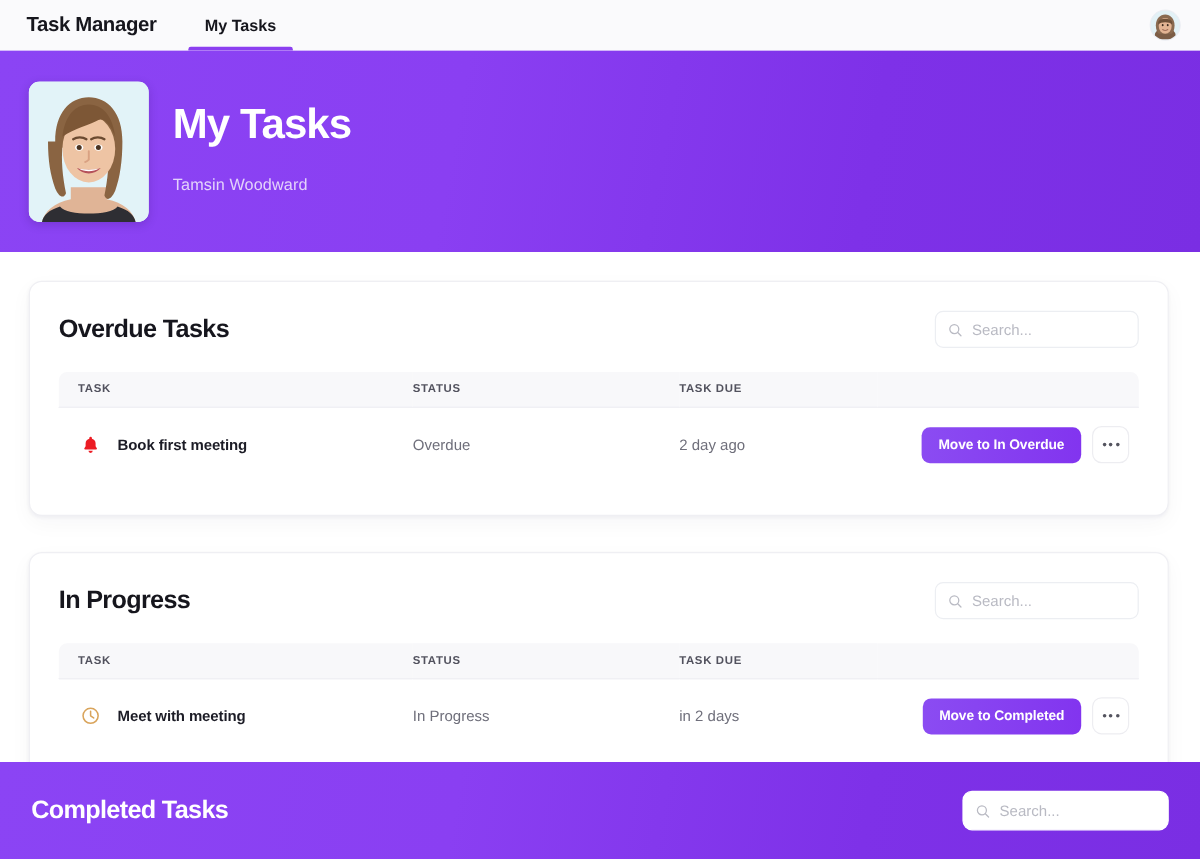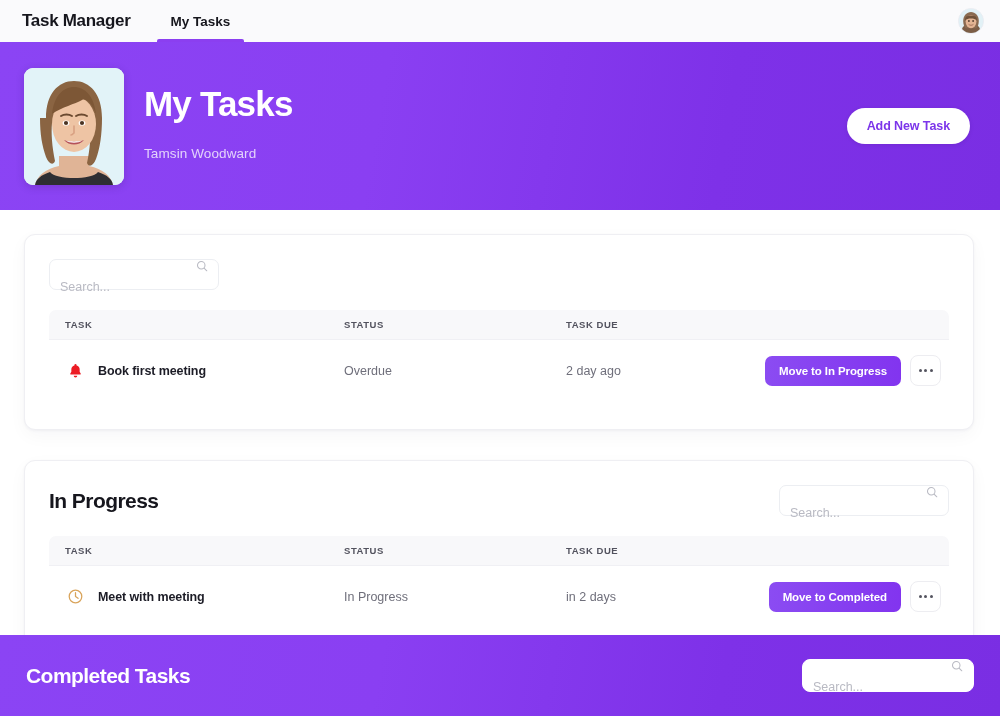--- a/index.html
+++ b/index.html
@@ -178,30 +178,29 @@
   .card-title {
     font-size: 21px;
     font-weight: bold;
     letter-spacing: -0.55px;
     color: #16161d;
   }
 
   
   .search {
     display: flex;
-    align-items: flex-end;
+    align-items: center;
     gap: 8px;
     width: 170px;
     height: 31px;
     border: 1px solid #eceef2;
     border-radius: 7px;
     padding: 0 10px;
     background: #ffffff;
     cursor: text;
-    flex-direction: column;
   }
   .search svg { flex-shrink: 0; }
   .search-input {
     border: none;
     outline: none;
     font-family: inherit;
     font-size: 12.5px;
     color: #9b9ba5;
     background: transparent;
     width: 100%;
@@ -382,27 +381,27 @@
         <path d="M40 72c5 6 15 6 20 0-6 2-14 2-20 0z" fill="#b5525a"></path>
         <path d="M41.5 72.5c5 1.2 12 1.2 17 0-5 3-12 3-17 0z" fill="#ffffff"></path>
       </svg>
     </div>
 
     <div class="hero-text">
       <div class="hero-title">My Tasks</div>
       <div class="hero-subtitle">Tamsin Woodward</div>
     </div>
 
-    <button class="btn-add">Add New Task</button>
   </div>
 
   <div class="main">
 
     <div class="card">
       <div class="card-head">
+        <div class="card-title">Overdue Tasks</div>
         <div class="search">
           <svg width="12" height="12" viewBox="0 0 16 16" aria-hidden="true">
             <circle cx="7" cy="7" r="5" stroke="#b9bac3" stroke-width="1.4" fill="none"></circle>
             <line x1="10.8" y1="10.8" x2="14.4" y2="14.4" stroke="#b9bac3" stroke-width="1.4" stroke-linecap="round"></line>
           </svg>
           <input class="search-input" type="text" placeholder="Search..." style="">
         </div>
       </div>
 
       <table class="tbl">
@@ -424,21 +423,21 @@
                     <path d="M7.9 16.1h4.2a2.1 2.1 0 0 1-4.2 0z" fill="#ec1c24"></path>
                   </svg>
                 </span>
                 <span class="task-name">Book first meeting</span>
               </div>
             </td>
             <td>Overdue</td>
             <td>2 day ago</td>
             <td>
               <div class="actions">
-                <button class="btn-move">Move to In Progress</button>
+                <button class="btn-move">Move to In Overdue</button>
                 <button class="btn-more">
                   <i></i>
                   <i></i>
                   <i></i>
                 </button>
               </div>
             </td>
           </tr>
         </tbody>
       </table>

